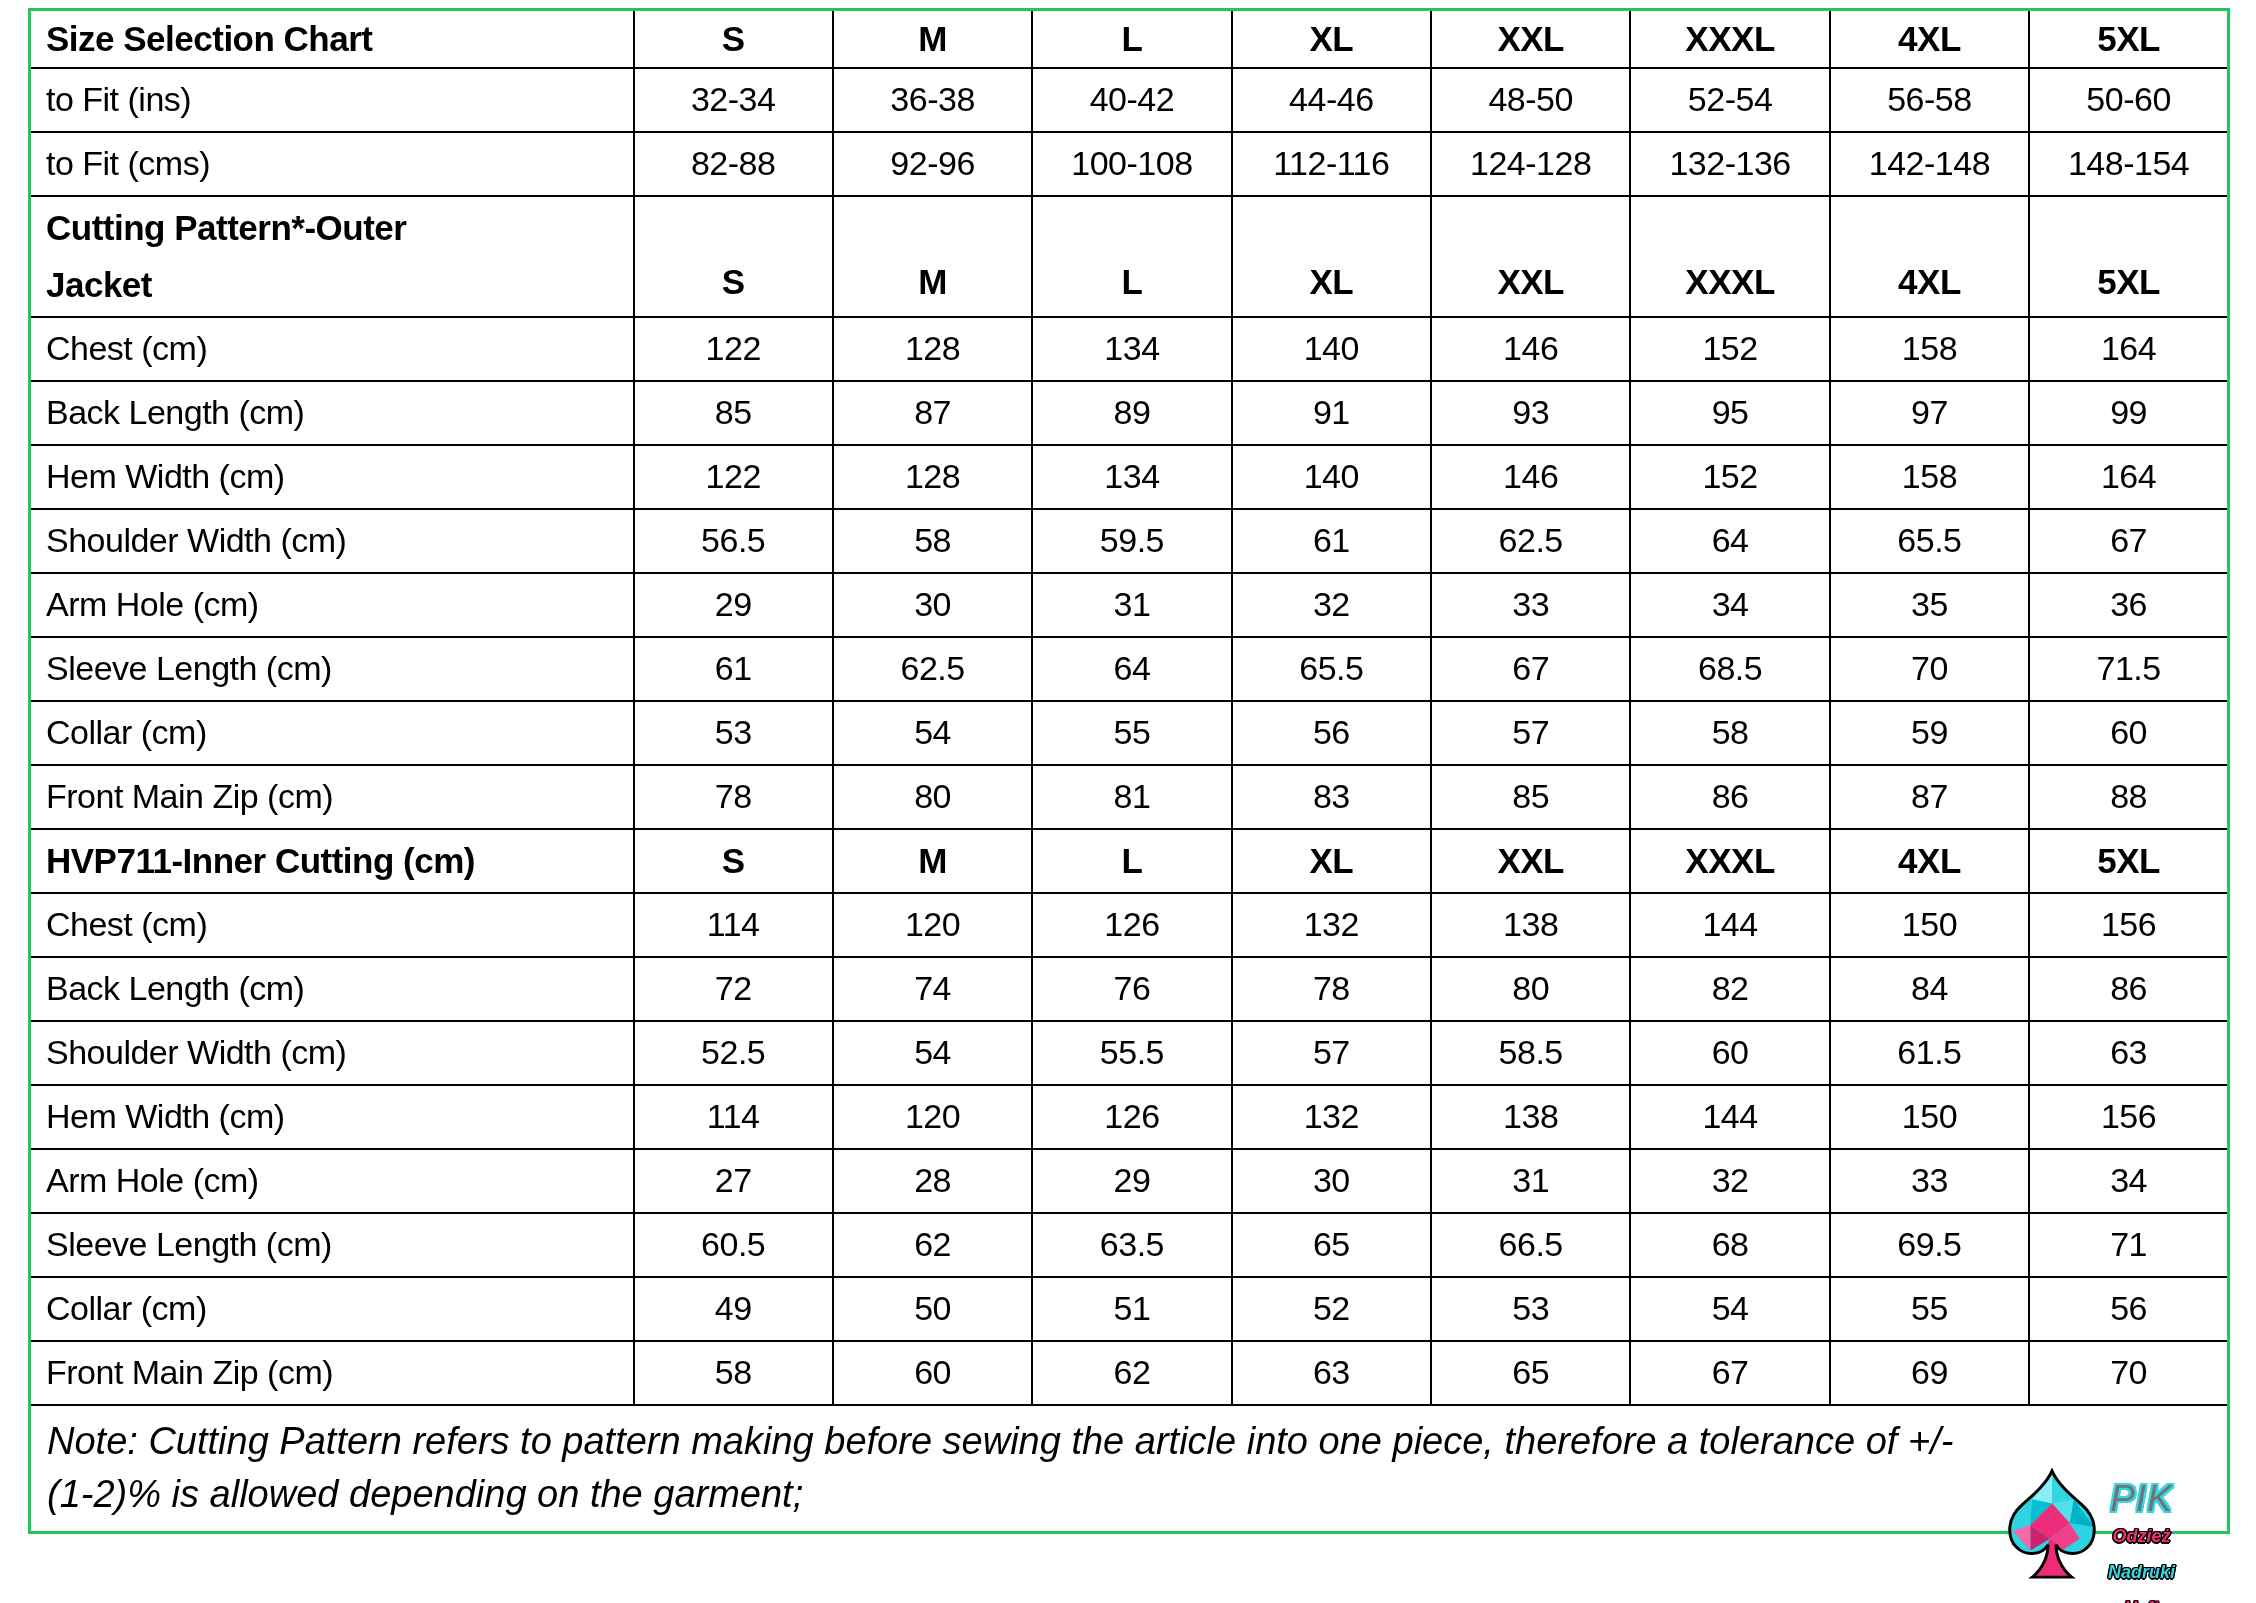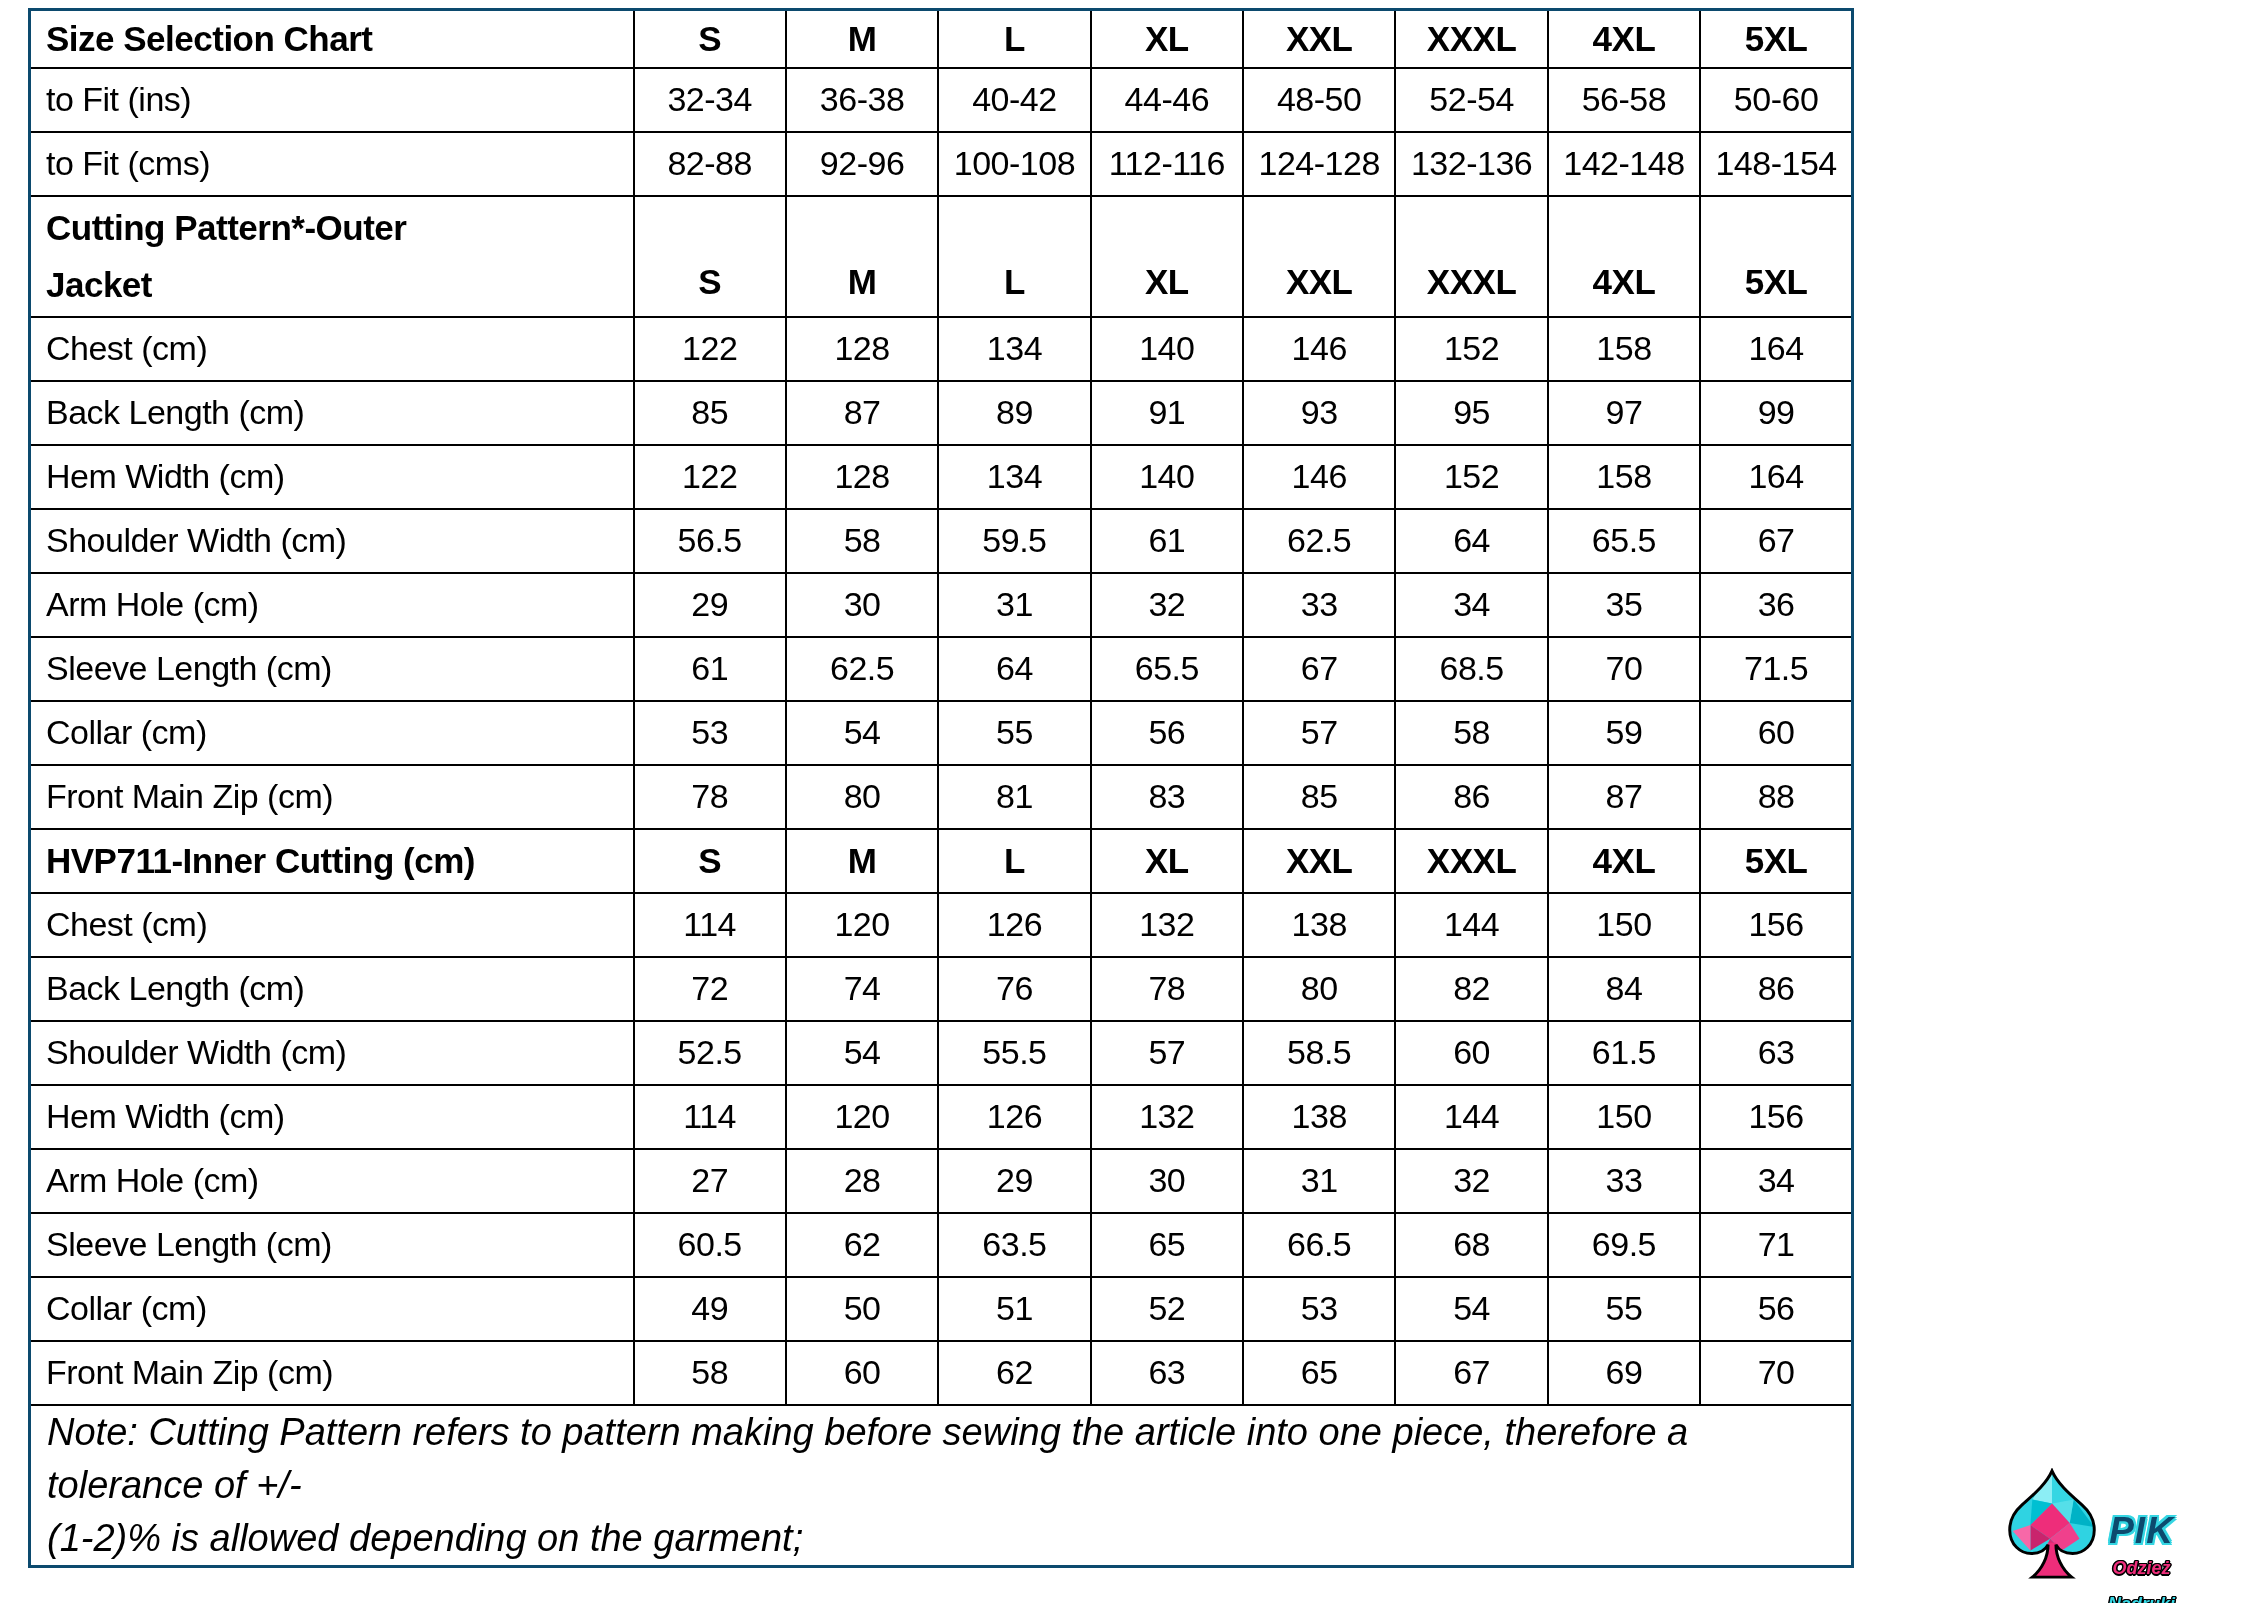--- a/index.html
+++ b/index.html
@@ -1,23 +1,23 @@
 <!DOCTYPE html>
 <html><head>
 <meta charset="utf-8">
 <style>
   html,body{margin:0;padding:0;}
   body{
     width:2256px;height:1603px;position:relative;background:#fff;
     font-family:"Liberation Sans",sans-serif;color:#000;overflow:hidden;
   }
   table.size-chart{
-    position:absolute;left:28px;top:8px;width:1826px;
+    position:absolute;left:28px;top:8px;width:2202px;
     border-collapse:collapse;table-layout:fixed;
-    border:3px solid #0c4a6e;
+    border:3px solid #22c55e;
   }
   td{
     border:2px solid #000;
     font-size:34px;
     letter-spacing:-0.5px;
     vertical-align:middle;
     overflow:hidden;
     padding:0;
   }
   td.lbl{text-align:left;padding-left:15px;}
@@ -33,24 +33,23 @@
   td.note{
     font-style:italic;font-weight:normal;font-size:38px;line-height:53px;
     padding-left:16px;text-align:left;vertical-align:middle;letter-spacing:0;
   }
   .logo{
     position:absolute;left:2002px;top:1468px;width:250px;height:132px;
     display:flex;align-items:flex-start;gap:6px;z-index:2;
   }
   .logo-text{padding-top:10px;text-align:center;}
   .pik{
-    font-size:37px;font-weight:bold;font-style:italic;color:#0c4a6e;letter-spacing:1px;
+    font-size:37px;font-weight:normal;font-style:italic;color:#737373;letter-spacing:1px;
     text-shadow:-2px 0 #35d6e3,2px 0 #35d6e3,0 -2px #35d6e3,0 2px #35d6e3,
                 -2px -2px #35d6e3,2px 2px #35d6e3,2px -2px #35d6e3,-2px 2px #35d6e3;
-    margin-top:32px;
   }
   .lt{
     font-size:18px;font-weight:bold;line-height:19px;margin-top:17px;font-style:italic;
     text-shadow:-1.5px 0 #000,1.5px 0 #000,0 -1.5px #000,0 1.5px #000,
                 -1px -1px #000,1px 1px #000,1px -1px #000,-1px 1px #000;
   }
   .lt.first{margin-top:7px;}
   .c-magenta{color:#ee2d7a;}
   .c-cyan{color:#35d6e3;}
 </style>

